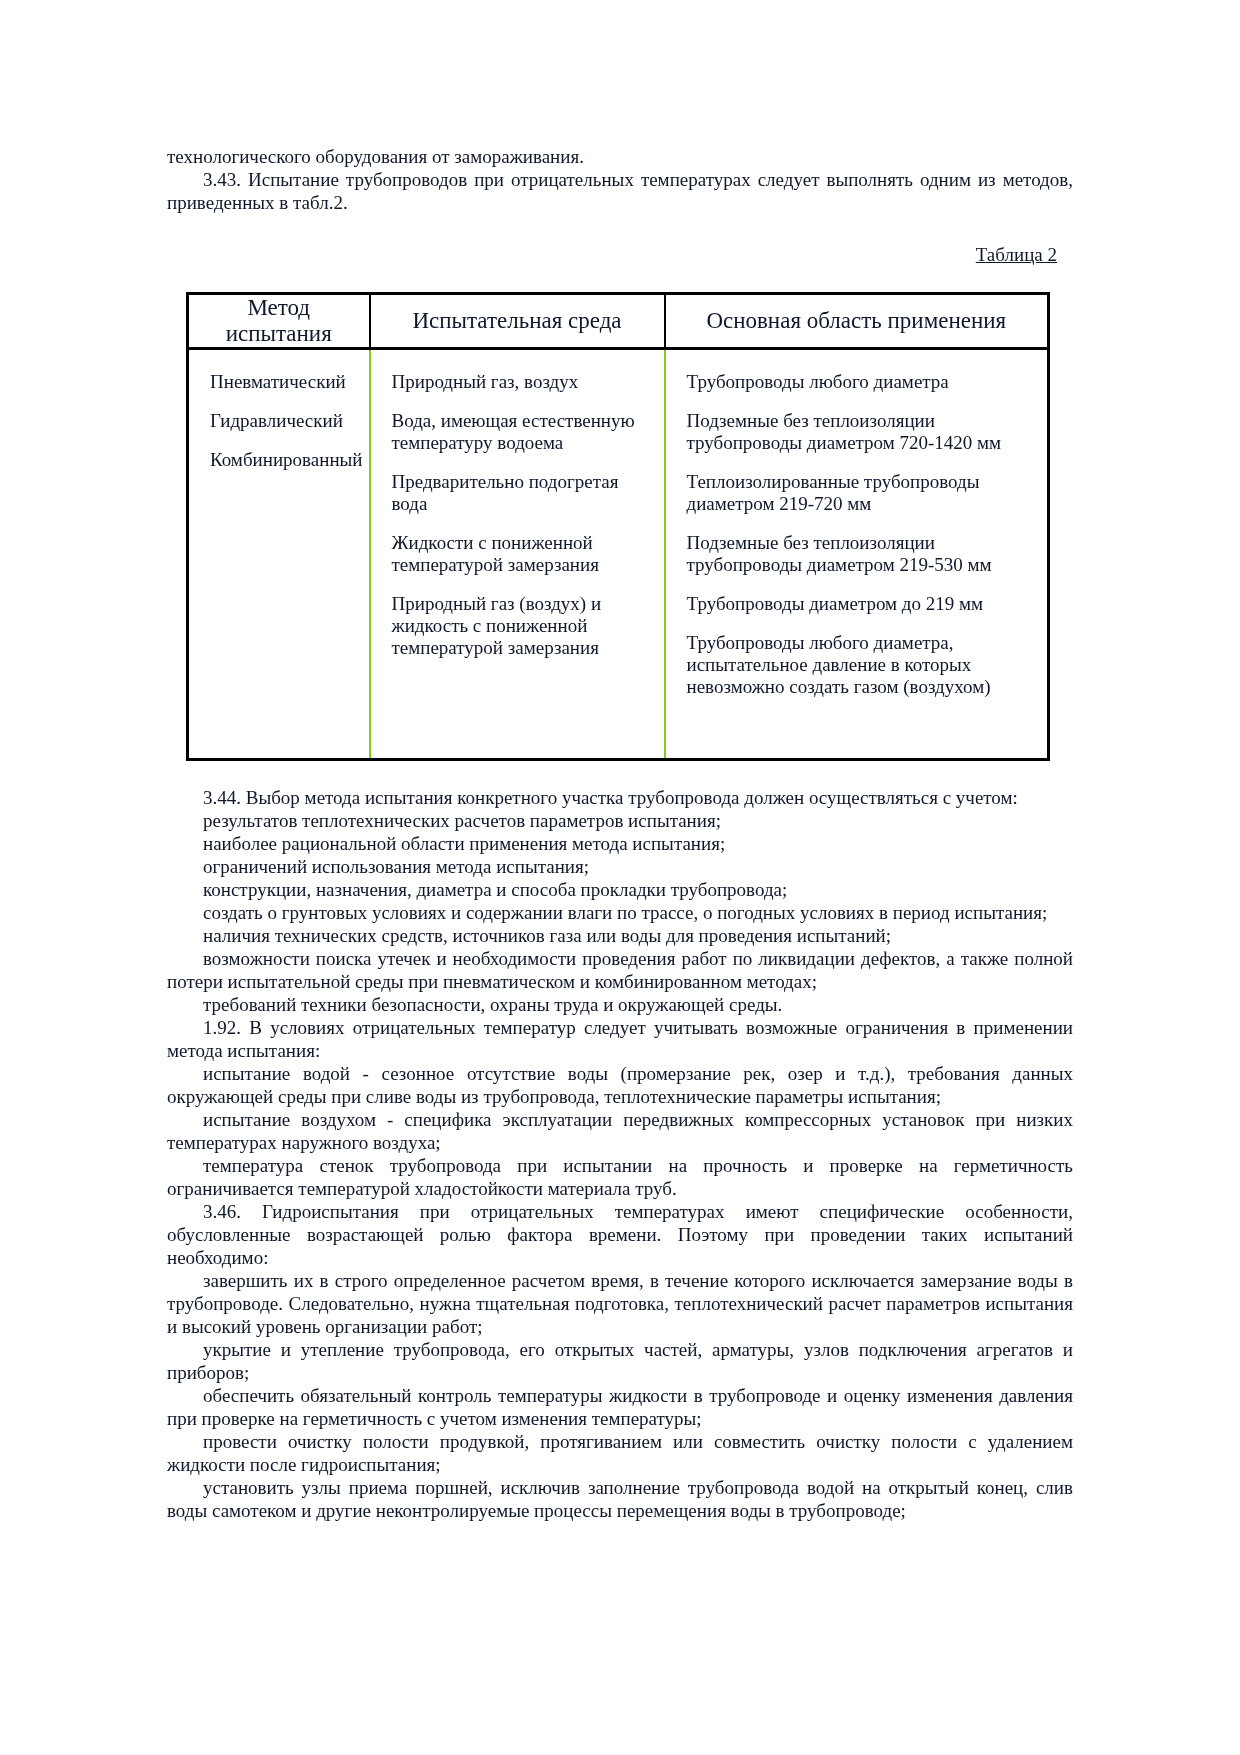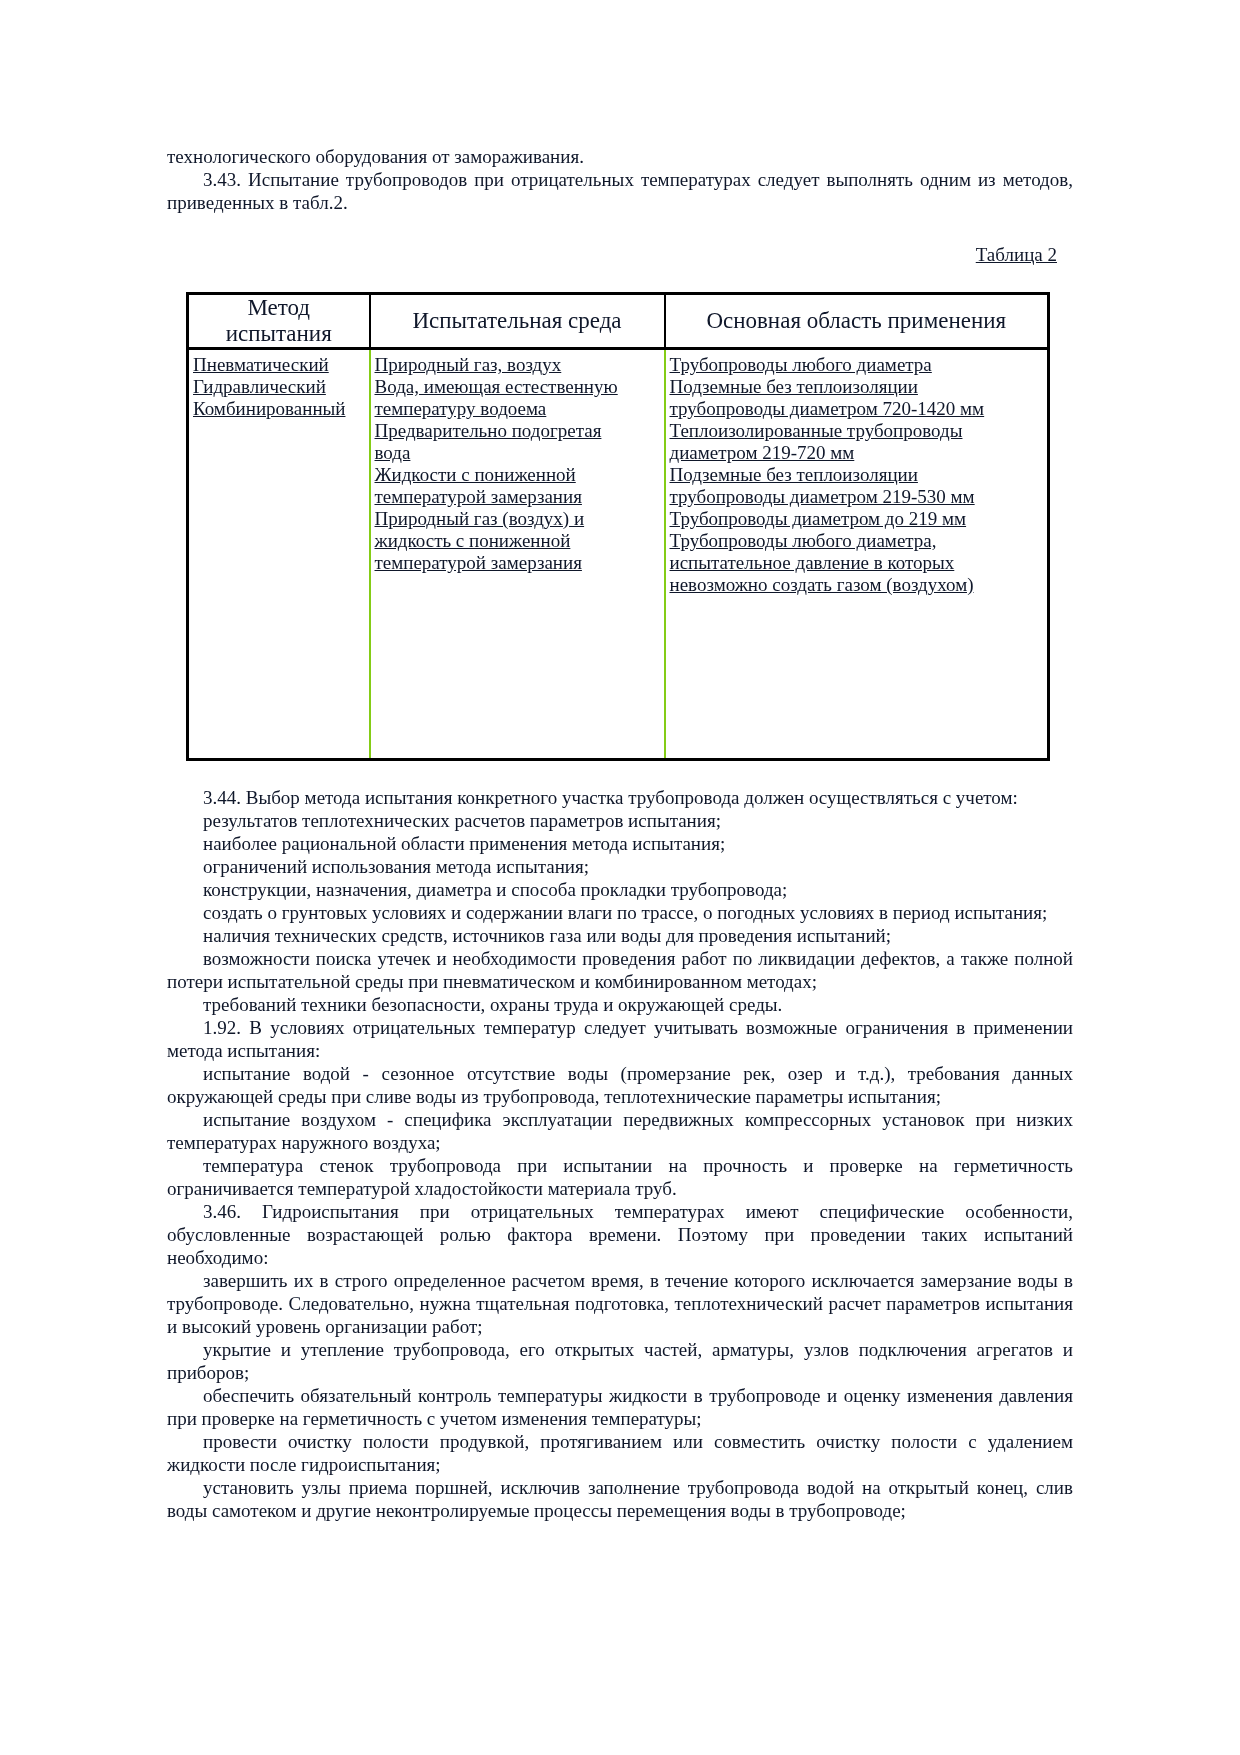--- a/index.html
+++ b/index.html
@@ -52,24 +52,23 @@
   }
   table.methods th:first-child{border-left:none;}
   table.methods td{
     border-left:2px solid #84cc16;
     height:404px;
     vertical-align:top;
     padding:4px 5px 0 4px;
   }
   table.methods td:first-child{border-left:none;}
   p.tp{
-    margin:0;
+    margin:17px;
     line-height:22px;
     white-space:pre-line;
-    text-decoration:underline;
   }
   
   .c1-p2{margin-top:26px;}  .c1-p3{margin-top:248px;}
   .c2-p2{margin-top:26px;}  .c2-p3{margin-top:44px;}
   .c2-p4{margin-top:68px;}  .c2-p5{margin-top:26px;}
   .c3-p2{margin-top:26px;}  .c3-p3{margin-top:23px;}
   .c3-p4{margin-top:22px;}  .c3-p5{margin-top:23px;}
   .c3-p6{margin-top:48px;}
   .after-table{margin-top:25px;}
 </style>

